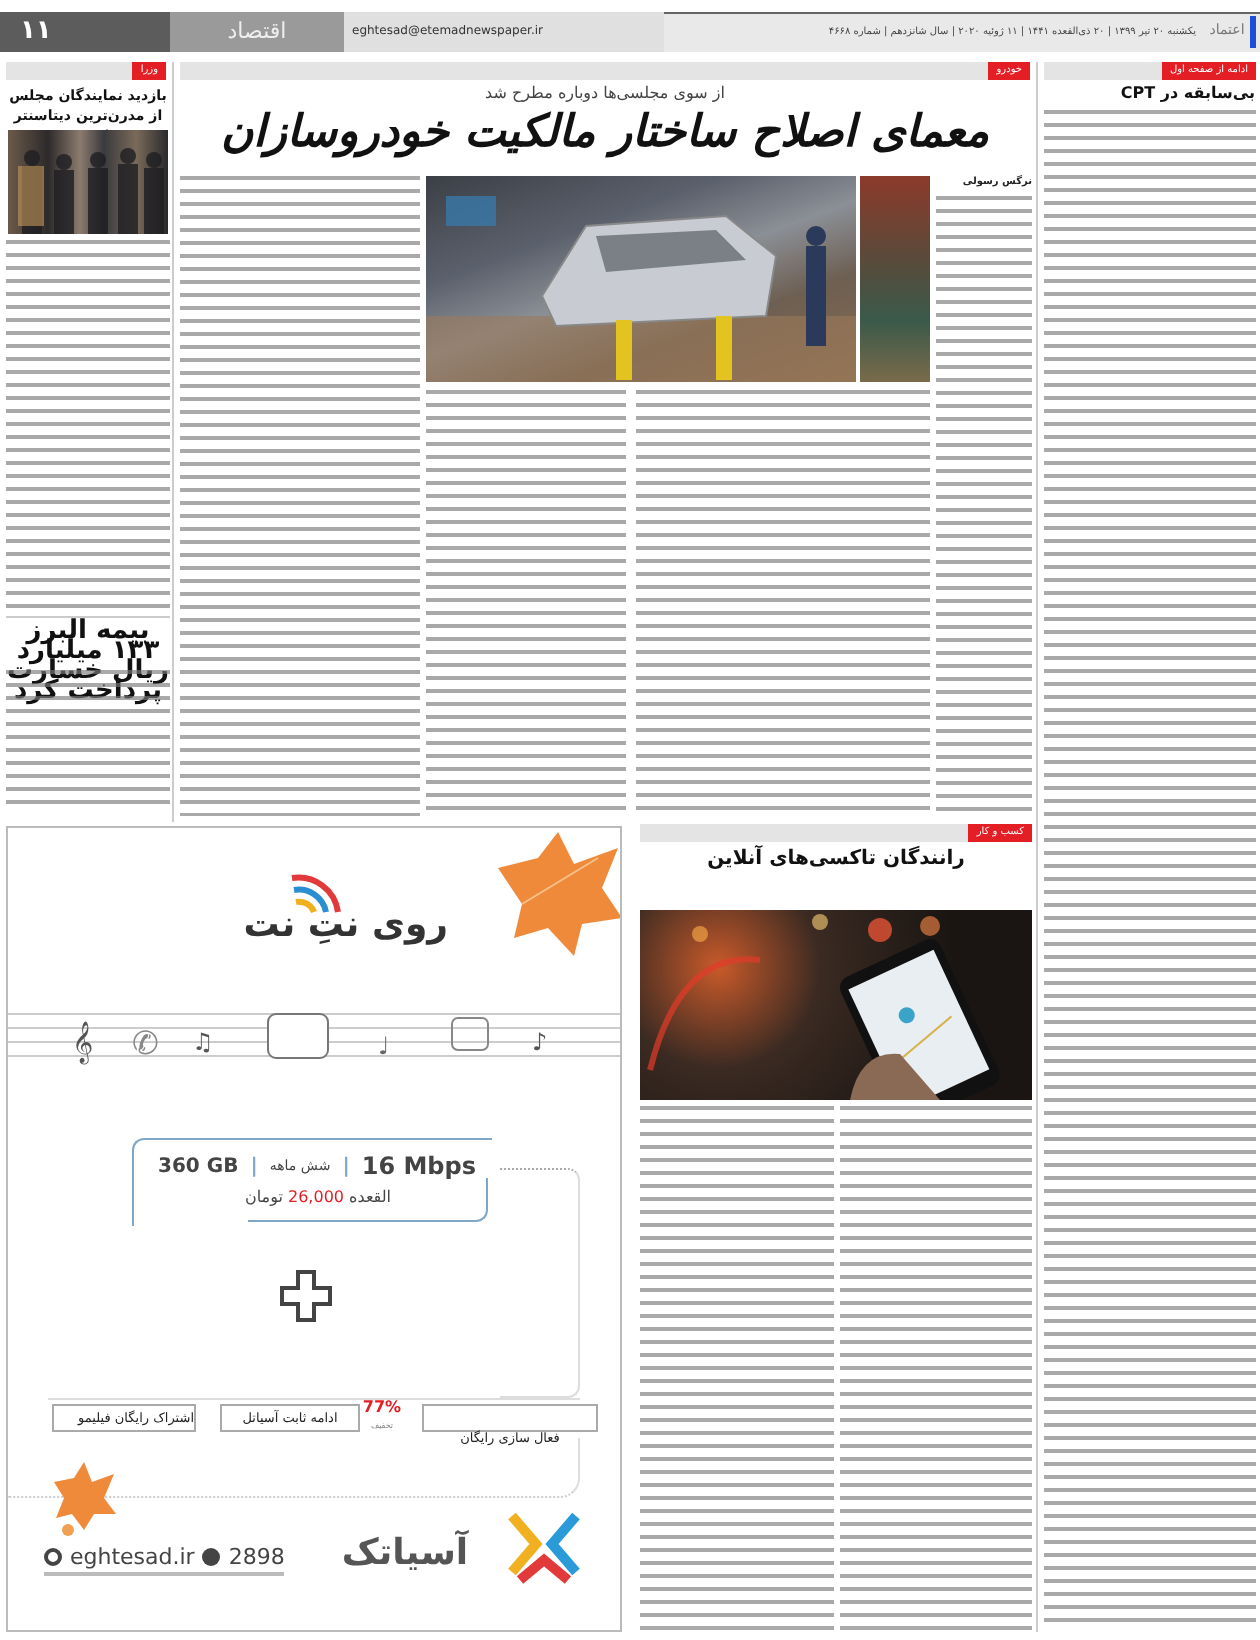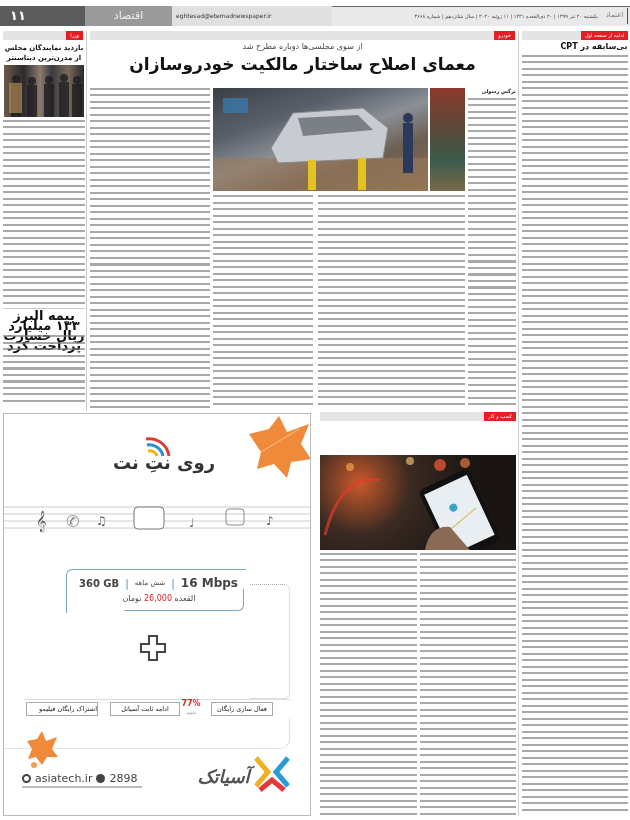--- a/index.html
+++ b/index.html
@@ -5,21 +5,21 @@
   *{box-sizing:border-box;margin:0;padding:0;}
   html,body{width:630px;height:820px;background:#fff;overflow:hidden;}
   body{font-family:"DejaVu Sans",sans-serif;position:relative;color:#222;direction:rtl;}
   .abs{position:absolute;}
   
   #hdr{left:0;top:6px;width:630px;height:20px;background:#e9e9e9;border-top:1px solid #666;}
   #pageno{left:0;top:6px;width:85px;height:20px;background:#5c5c5c;color:#fff;font-size:13px;font-weight:bold;text-align:left;padding:2px 0 0 10px;direction:ltr;}
   #section{left:85px;top:6px;width:87px;height:20px;background:#9a9a9a;color:#eee;font-size:11px;text-align:center;padding-top:3px;}
   #email{left:172px;top:6px;width:160px;height:20px;background:#e0e0e0;font-size:6px;color:#333;direction:ltr;padding:6px 0 0 4px;}
   #issue{left:332px;top:6px;width:270px;height:20px;font-size:5px;color:#444;padding:7px 4px 0 0;text-align:right;}
-  #logo{left:602px;top:8px;width:26px;height:16px;font-size:7px;color:#777;text-align:center;padding-top:3px;border-right:1px solid #1d4ed8;}
+  #logo{left:602px;top:8px;width:26px;height:16px;font-size:7px;color:#777;text-align:center;padding-top:3px;border-right:3px solid #1d4ed8;}
   
   .rubbar{height:9px;background:#e4e4e4;}
   .rub{position:absolute;right:0;top:0;height:9px;background:#e31e24;color:#fff;font-size:5px;padding:1px 4px 0 4px;}
   
   .col{font-size:4.3px;line-height:6.5px;color:#333;text-align:justify;overflow:hidden;}
   .lines{width:100%;height:100%;background:repeating-linear-gradient(to bottom,#7a7a7a 0,#7a7a7a 2px,transparent 2px,transparent 6.5px);opacity:.65;}
   .ttl{font-weight:bold;text-align:center;color:#111;}
   .vline{width:1px;background:#ccc;}
   .photo{overflow:hidden;}
 </style>
@@ -73,21 +73,21 @@
   <div class="lines"></div>
 </div>
 <div class="abs" style="left:3px;top:308px;width:82px;height:1px;background:#ccc;"></div>
 
 <div class="abs ttl" style="left:2px;top:311px;width:84px;font-size:13px;line-height:10px;">بیمه البرز ۱۳۳ میلیارد ریال خسارت پرداخت کرد</div>
 <div class="abs col" style="left:3px;top:335px;width:82px;height:70px;">
   <div class="lines"></div>
 </div>
 
 <div class="abs" style="left:90px;top:42px;width:425px;text-align:center;font-size:8px;color:#444;">از سوی مجلسی‌ها دوباره مطرح شد</div>
-<div class="abs ttl" style="left:90px;top:54px;width:425px;font-size:17px;letter-spacing:-0.5px;">معمای اصلاح ساختار مالکیت خودروسازان</div>
+<div class="abs ttl" style="left:90px;top:54px;width:425px;font-size:22px;letter-spacing:-0.5px;font-style:italic;">معمای اصلاح ساختار مالکیت خودروسازان</div>
 
 <div class="abs photo" style="left:213px;top:88px;width:215px;height:103px;background:linear-gradient(160deg,#3b3f46 0%,#5b616c 30%,#8b8f96 50%,#6d5f52 70%,#8a6d4f 100%);">
   <svg width="215" height="103">
     <rect x="0" y="70" width="215" height="33" fill="#9b7a5a" opacity=".6"></rect>
     <path d="M58 60 L80 25 L150 20 L175 40 L170 70 L65 75 Z" fill="#c8ccd2" stroke="#888" stroke-width="1"></path>
     <path d="M85 30 L145 27 L160 42 L90 48 Z" fill="#5a5f67" opacity=".7"></path>
     <rect x="95" y="72" width="8" height="30" fill="#e2c320"></rect>
     <rect x="145" y="70" width="8" height="32" fill="#e2c320"></rect>
     <rect x="10" y="10" width="25" height="15" fill="#3a78a8" opacity=".8"></rect>
     <rect x="190" y="35" width="10" height="50" fill="#2b3a5a"></rect>
@@ -108,20 +108,21 @@
   <div class="lines"></div>
 </div>
 <div class="abs col" style="left:318px;top:195px;width:147px;height:213px;">
   <div class="lines"></div>
 </div>
 
 <div class="abs rubbar" style="left:320px;top:412px;width:196px;">
   <span class="rub">کسب و کار</span>
 </div>
 <div class="abs ttl" style="left:320px;top:423px;width:196px;font-size:10px;line-height:13px;">
+  <div>رانندگان تاکسی‌های آنلاین</div>
 </div>
 <div class="abs photo" style="left:320px;top:455px;width:196px;height:95px;background:radial-gradient(circle at 20% 30%,#c95a2a 0,#3a2a22 30%,#1a1512 70%);">
   <svg width="196" height="95">
     <circle cx="120" cy="10" r="6" fill="#ff5a3a" opacity=".7"></circle>
     <circle cx="145" cy="8" r="5" fill="#ff8a4a" opacity=".6"></circle>
     <circle cx="90" cy="6" r="4" fill="#ffd27a" opacity=".6"></circle>
     <circle cx="30" cy="12" r="4" fill="#ffb04a" opacity=".6"></circle>
     <path d="M5 80 Q20 20 60 25" stroke="#e23a2a" stroke-width="3" fill="none" opacity=".7"></path>
     <g transform="rotate(-25 140 55)">
       <rect x="110" y="20" width="55" height="80" rx="6" fill="#111"></rect>
@@ -144,21 +145,21 @@
   <svg class="abs" style="left:235px;top:0;" width="75" height="65">
     <path d="M10 20 L30 15 L40 2 L48 18 L70 10 L62 30 L72 45 L52 48 L48 64 L35 50 L18 55 L22 38 Z" fill="#ee8a3a"></path>
     <path d="M22 38 L60 15" stroke="#f7c08a" stroke-width="1"></path>
   </svg>
 
   <svg class="abs" style="left:140px;top:20px;" width="30" height="25">
     <path d="M2 5 A20 20 0 0 1 25 22" stroke="#e23a3a" stroke-width="3" fill="none"></path>
     <path d="M3 11 A14 14 0 0 1 19 22" stroke="#2a8fd0" stroke-width="3" fill="none"></path>
     <path d="M4 17 A8 8 0 0 1 13 22" stroke="#f0b020" stroke-width="3" fill="none"></path>
   </svg>
-  <div class="abs" style="left:100px;top:38px;width:120px;font-size:18px;font-weight:bold;color:#333;text-align:center;direction:rtl;">روی نتِ نت</div>
+  <div class="abs" style="left:100px;top:38px;width:120px;font-size:18px;font-weight:bold;color:#333;text-align:right;direction:rtl;">روی نتِ نت</div>
 
   <svg class="abs" style="left:0;top:85px;" width="308" height="40">
     <g stroke="#ccc" stroke-width="1">
       <line x1="0" y1="8" x2="308" y2="8"></line>
         <line x1="0" y1="15" x2="308" y2="15"></line>
       <line x1="0" y1="22" x2="308" y2="22"></line>
         <line x1="0" y1="29" x2="308" y2="29"></line>
     </g>
     <text x="32" y="28" font-size="18" fill="#555">𝄞</text>
     <text x="62" y="28" font-size="16" fill="#888">✆</text>
@@ -189,35 +190,35 @@
 
   <svg class="abs" style="left:135px;top:220px;" width="28" height="28">
     <path d="M10 2 H18 V10 H26 V18 H18 V26 H10 V18 H2 V10 H10 Z" fill="#fff" stroke="#444" stroke-width="2"></path>
   </svg>
 
   <div class="abs" style="left:20px;top:695px;"></div>
   <div class="abs" style="left:22px;top:288px;width:72px;height:14px;border:1px solid #aaa;font-size:6.5px;padding-top:2px;direction:rtl;">اشتراک رایگان فیلیمو</div>
   <div class="abs" style="left:106px;top:288px;width:70px;height:14px;border:1px solid #aaa;font-size:6.5px;text-align:center;padding-top:2px;direction:rtl;">ادامه ثابت آسیاتل</div>
   <div class="abs" style="left:176px;top:285px;width:22px;font-size:8px;color:#e31e24;font-weight:bold;text-align:center;">77%</div>
   <div class="abs" style="left:176px;top:296px;width:22px;font-size:4px;color:#888;text-align:center;">تخفیف</div>
-  <div class="abs" style="left:207px;top:288px;width:62px;height:14px;border:1px solid #aaa;font-size:6.5px;text-align:center;padding-top:2px;direction:rtl;">فعال سازی رایگان</div>
+  <div class="abs" style="left:207px;top:288px;width:88px;height:14px;border:1px solid #aaa;font-size:6.5px;text-align:center;padding-top:12px;direction:rtl;">فعال سازی رایگان</div>
 
   <div class="abs" style="left:0;top:305px;width:286px;height:30px;border-bottom:1px dotted #ccc;border-right:1px solid #ddd;border-radius:0 0 10px 0;"></div>
 
   <svg class="abs" style="left:18px;top:315px;" width="40" height="40">
     <path d="M5 12 L15 10 L20 2 L24 12 L35 8 L30 20 L36 28 L25 28 L20 36 L14 28 L6 30 L10 20 Z" fill="#ee8a3a"></path>
     <circle cx="12" cy="36" r="3" fill="#f0a050"></circle>
   </svg>
 
   <div class="abs" style="left:18px;top:358px;width:130px;font-size:11px;color:#444;display:flex;align-items:center;gap:4px;">
     <span style="display:inline-block;width:9px;height:9px;border-radius:50%;border:2px solid #444;"></span>
-    <span>asiatech.ir</span>
+    <span>eghtesad.ir</span>
     <span style="display:inline-block;width:9px;height:9px;border-radius:50%;background:#444;"></span>
     <span>2898</span>
   </div>
   <div class="abs" style="left:18px;top:372px;width:120px;height:2px;background:#bbb;"></div>
-  <div class="abs" style="left:177px;top:352px;width:85px;font-size:18px;font-weight:bold;color:#555;text-align:center;direction:rtl;font-style:italic;">آسیاتک</div>
+  <div class="abs" style="left:156px;top:352px;width:85px;font-size:18px;font-weight:bold;color:#555;text-align:center;direction:rtl;">آسیاتک</div>
   <svg class="abs" style="left:248px;top:340px;" width="40" height="38">
     <path d="M4 4 L16 18 L4 32" stroke="#f0b020" stroke-width="5" fill="none"></path>
     <path d="M36 4 L24 18 L36 32" stroke="#2a9ad8" stroke-width="5" fill="none"></path>
     <path d="M8 36 L20 26 L32 36" stroke="#e23a3a" stroke-width="5" fill="none"></path>
   </svg>
 </div>
 
 </body></html>

